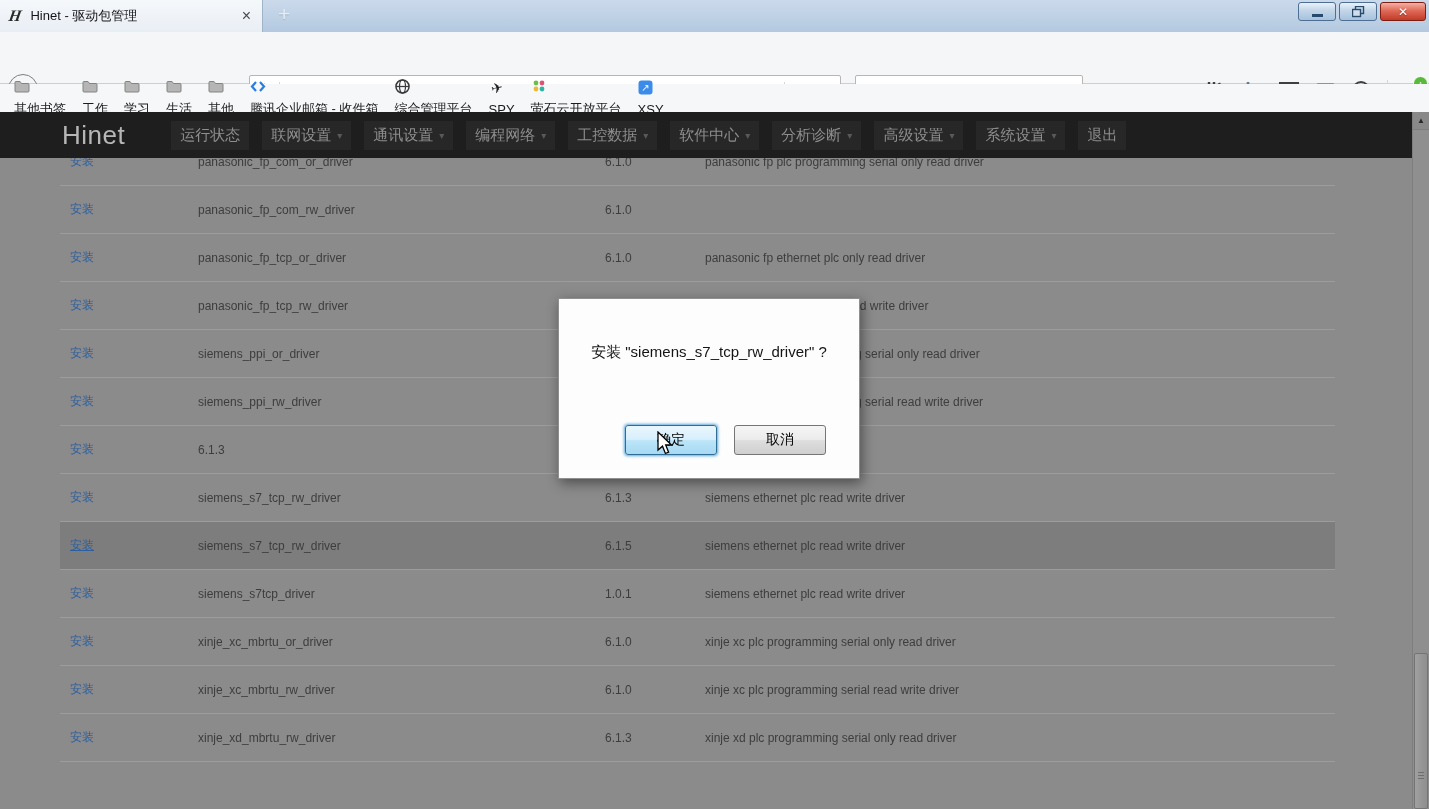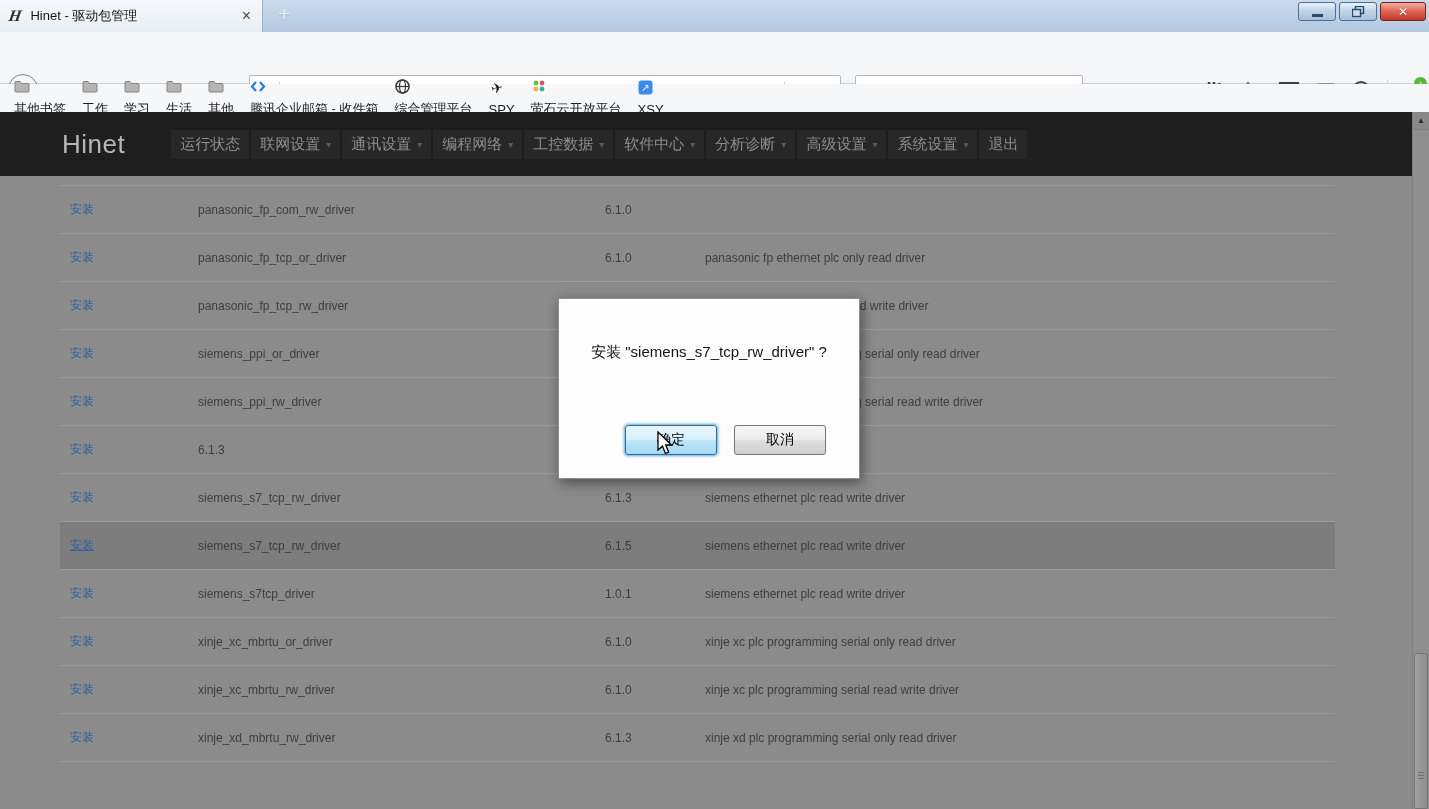--- a/index.html
+++ b/index.html
@@ -53,24 +53,24 @@
   .badge{position:absolute;right:-7px;top:-8px;width:13px;height:13px;border-radius:50%;
     background:#58ba3a;color:#fff;font-size:9px;display:flex;align-items:center;justify-content:center;
     border:1px solid #fff;}
   
   .bookmarks{position:absolute;left:0;top:84px;width:100%;height:28px;background:#f6f7f8;
     display:flex;align-items:center;padding-left:6px;box-sizing:border-box;}
   .bm-item{display:flex;align-items:flex-start;gap:6px;padding:2px 8px;font-size:13px;color:#1c1c1e;white-space:nowrap;flex-direction:column;}
   .bm-ic{display:flex;align-items:center;justify-content:center;width:16px;height:16px;}
   
   .page{position:absolute;left:0;top:112px;right:17px;bottom:0;background:#8b8b8b;overflow:hidden;}
-  .site-nav{position:absolute;left:0;top:0;width:100%;height:64px;background:#1e1e1e;
+  .site-nav{position:absolute;left:0;top:0;width:100%;height:46px;background:#1e1e1e;
     display:flex;align-items:center;z-index:5;}
   .brand{margin-left:62px;font-size:26px;color:#b6b6b6;letter-spacing:.5px;}
-  .menu{margin-left:46px;display:flex;align-items:center;gap:2px;text-align:center;}
+  .menu{margin-left:46px;display:flex;align-items:center;gap:13px;text-align:center;}
   .menu-item{background:#272727;color:#8e8e8e;font-size:15px;padding:5px 9px;
     display:flex;align-items:center;gap:6px;white-space:nowrap;}
   .caret{color:#595959;font-size:10px;}
   .drv-table{position:absolute;left:60px;right:77px;top:26px;z-index:1;}
   .drv-row{height:47px;border-bottom:1px solid #9c9c9c;display:grid;
     grid-template-columns:128px 407px 100px 1fr;align-items:center;font-size:12px;color:#3d3d3d;}
   .drv-row.highlight{background:#7d7d7d;}
   .drv-row > div{padding-left:10px;white-space:nowrap;overflow:hidden;}
   .install{color:#2e5f9f;cursor:pointer;}
   .drv-row.highlight .install{text-decoration:underline;}

